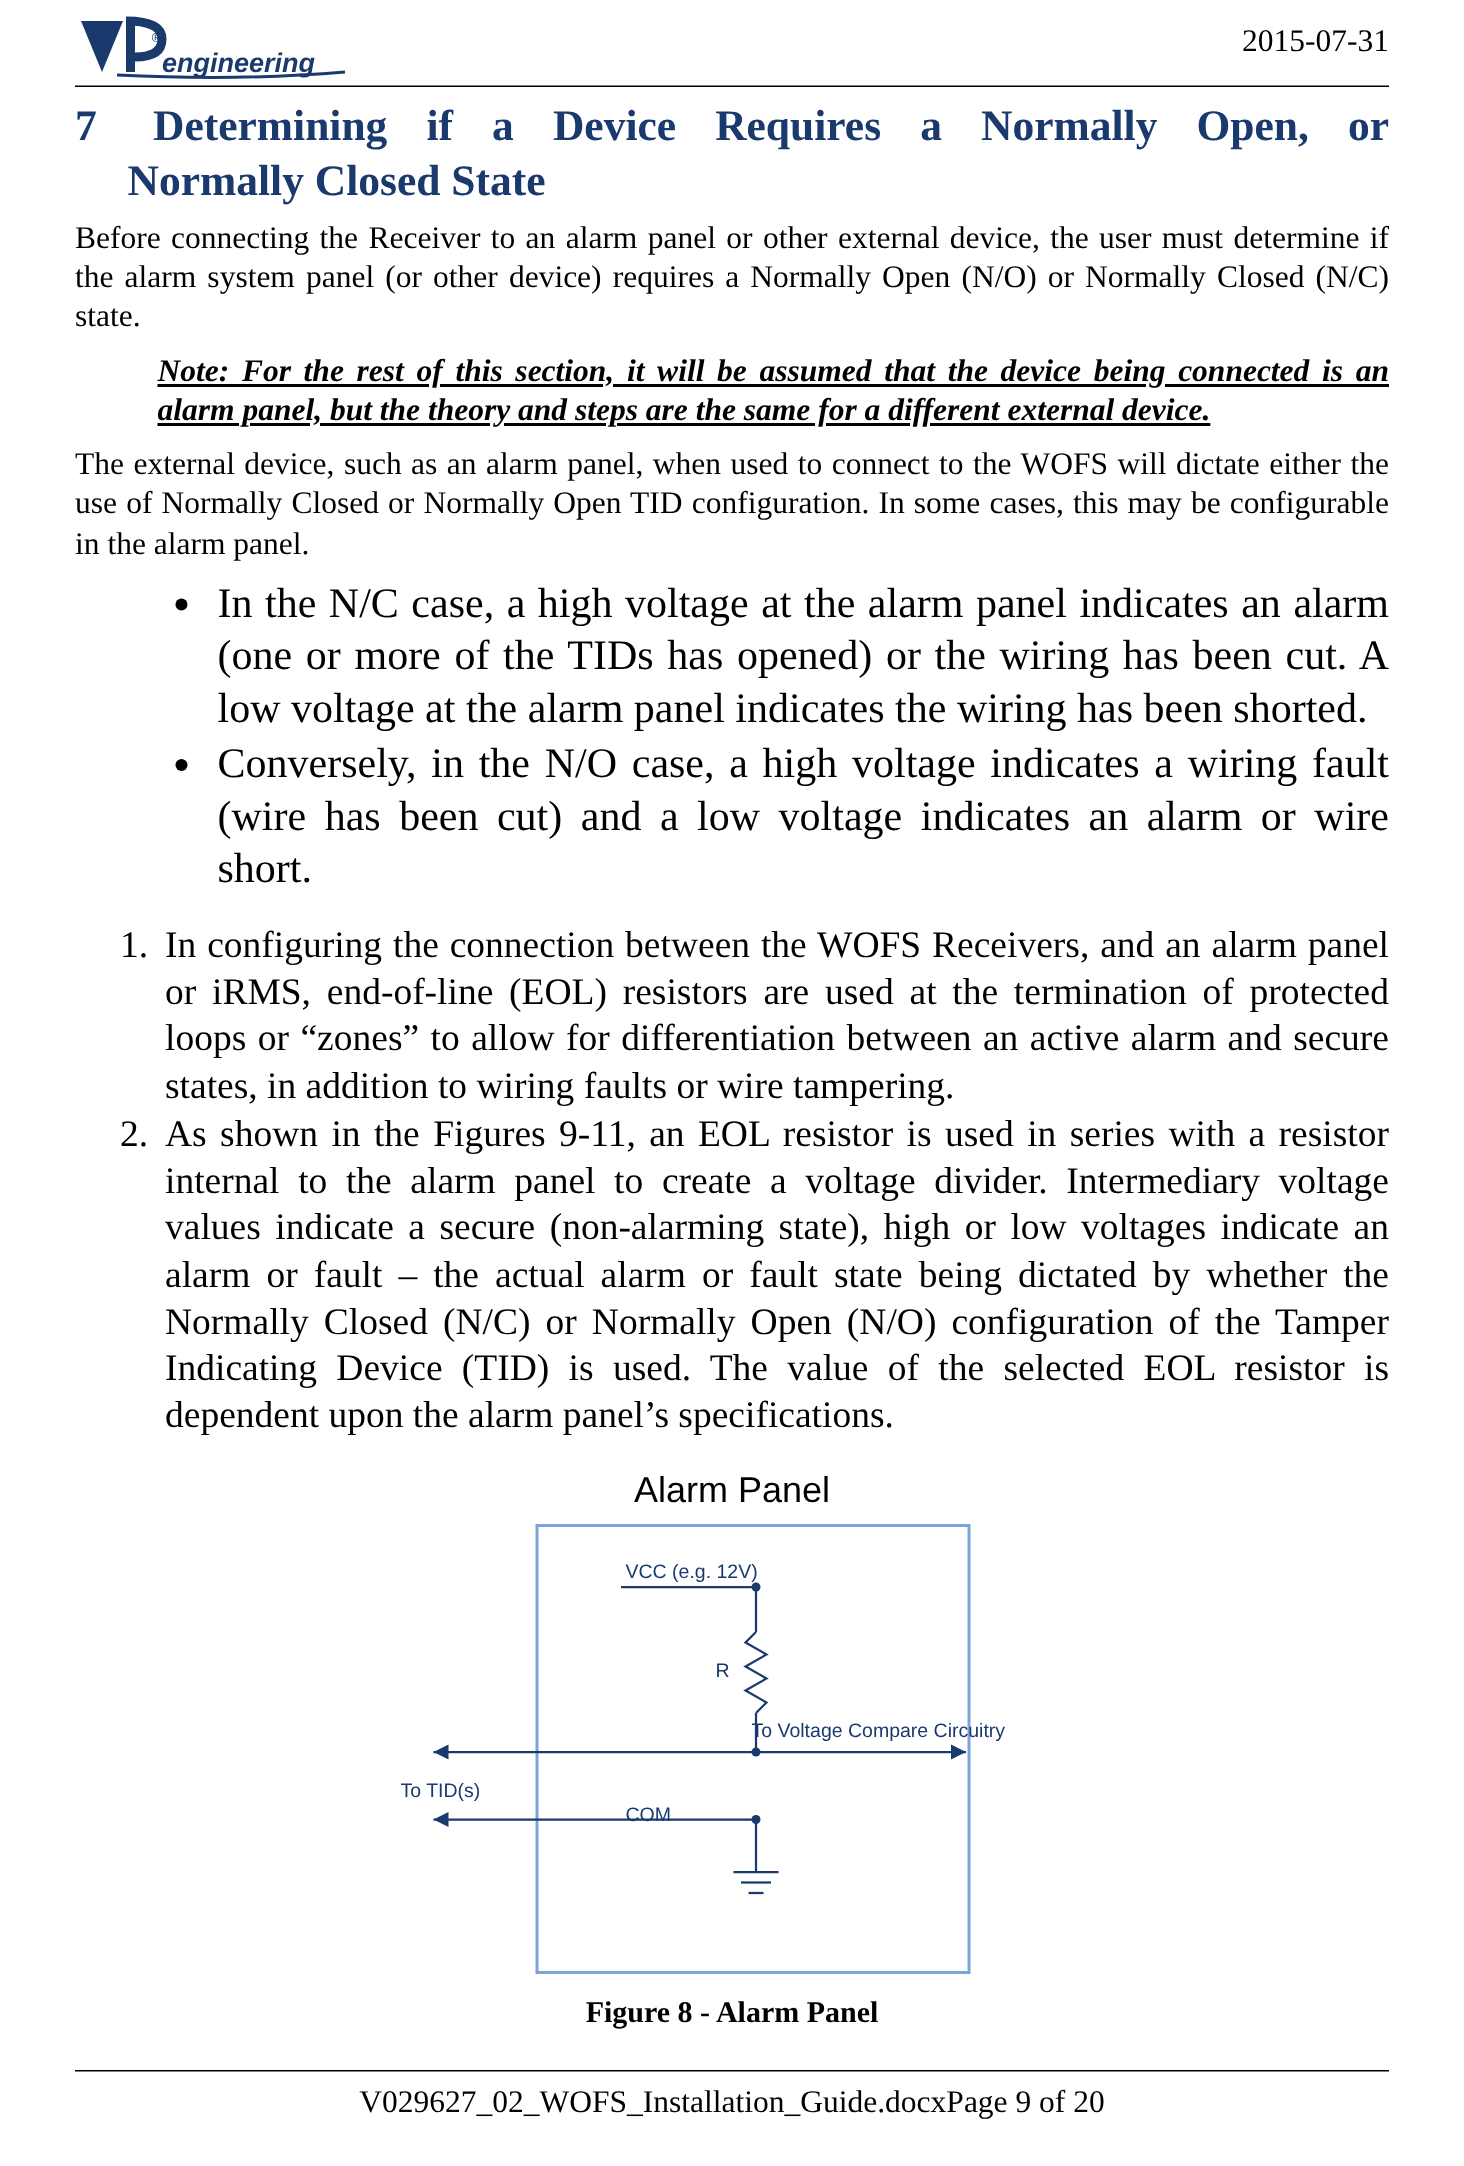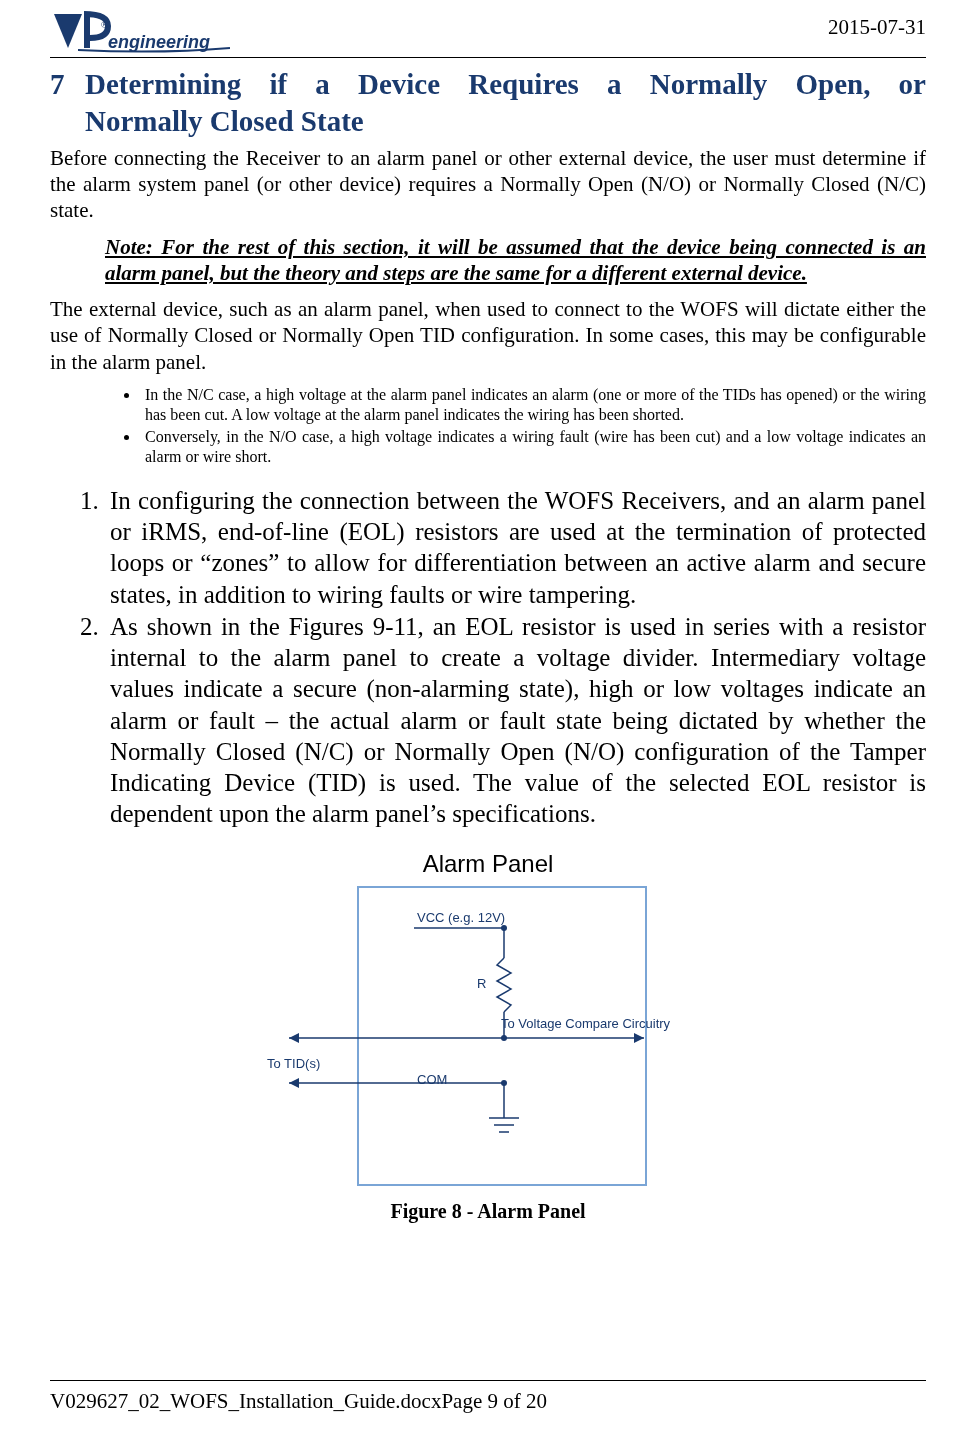--- a/index.html
+++ b/index.html
@@ -52,20 +52,21 @@
     .section-heading .title-wrap {
       display: block;
       padding-left: 35px;
       margin-top: -36px;
       text-align-last: left;
     }
     .section-heading .line1 {
       text-align: justify;
       text-align-last: justify;
       display: block;
+      margin-left: 17px;
     }
     .section-heading .line2 {
       text-align: right;
       display: block;
     }
     .para {
       font-size: 21px;
       text-align: justify;
       line-height: 1.25;
       margin-bottom: 10px;
@@ -79,21 +80,21 @@
       padding-left: 55px;
       margin-bottom: 10px;
       text-decoration: underline;
     }
     .bullet-list {
       list-style: disc;
       padding-left: 90px;
       margin-bottom: 18px;
     }
     .bullet-list li {
-      font-size: 16px;
+      font-size: 28px;
       text-align: justify;
       line-height: 1.25;
       padding-left: 5px;
       margin-bottom: 2px;
     }
     .num-list {
       list-style: decimal;
       padding-left: 55px;
       margin-bottom: 20px;
     }
@@ -133,21 +134,21 @@
       margin-top: 10px;
     }
     .footer {
       position: absolute;
       bottom: 30px;
       left: 50px;
       right: 50px;
       border-top: 1.5px solid #000;
       padding-top: 8px;
       display: flex;
-      justify-content: flex-start;
+      justify-content: center;
       font-size: 21px;
     }
     
     .wire { stroke: #1a3a6e; stroke-width: 1.5; fill: none; }
     .arrow { fill: #1a3a6e; }
   </style>
 </head>
 <body>
 
 <div class="page">

